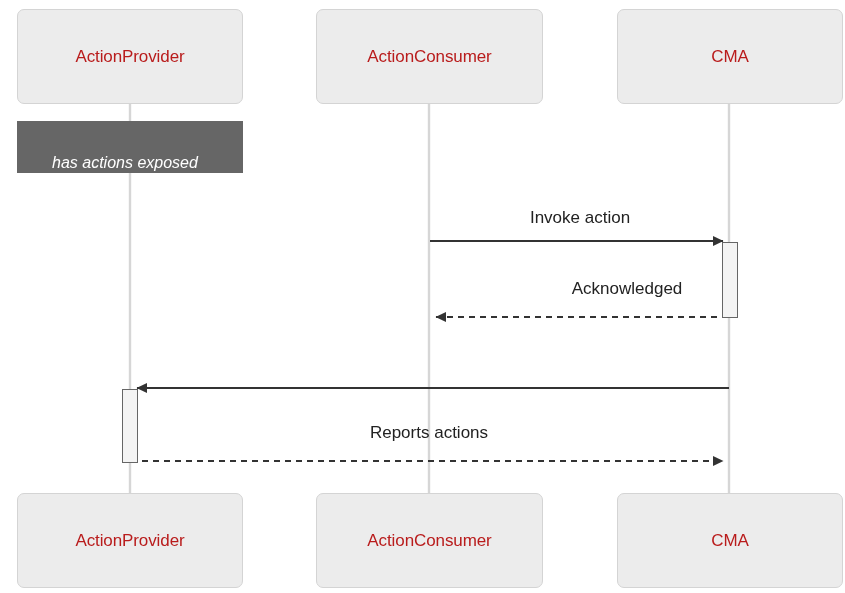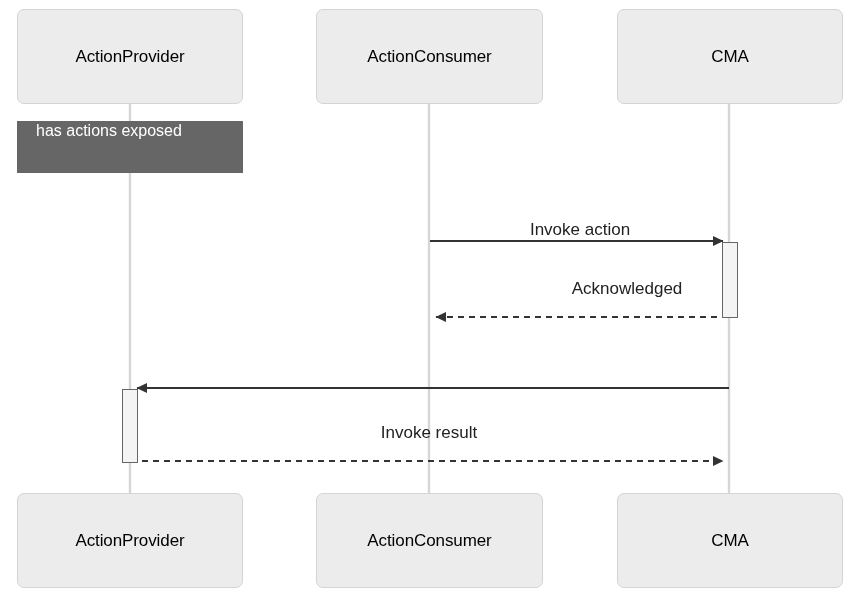--- a/index.html
+++ b/index.html
@@ -31,34 +31,35 @@
     box-sizing: border-box;
     background: #ececec;
     border: 1px solid #d4d4d4;
     border-radius: 7px;
     display: flex;
     align-items: center;
     justify-content: center;
   }
   .actor-label {
     font-size: 17px;
-    color: #000000;
+    color: #b91c1c;
     font-family: "Liberation Sans", sans-serif;
     letter-spacing: -0.1px;
     white-space: nowrap;
   }
   .note-box {
     position: absolute;
     box-sizing: border-box;
     background: #666666;
     border: 1px solid #666666;
     display: flex;
-    align-items: flex-start;
+    align-items: flex-end;
     justify-content: flex-start;
-    padding-left: 18px;
+    padding-left: 34px;
+    font-style: italic;
   }
   .note-label {
     font-size: 16px;
     color: #ffffff;
     font-family: "Liberation Sans", sans-serif;
     white-space: nowrap;
   }
   .msg-label {
     position: absolute;
     font-size: 17px;
@@ -115,23 +116,23 @@
     <span class="actor-label">ActionConsumer</span>
   </div>
   <div class="actor-box" style="left:617px; top:9px; width:226px; height:95px;">
     <span class="actor-label">CMA</span>
   </div>
 
   <div class="note-box" style="left:17px; top:121px; width:226px; height:52px;">
     <span class="note-label">has actions exposed</span>
   </div>
 
-  <div class="msg-label" style="left:580px; top:220px;">Invoke action</div>
+  <div class="msg-label" style="left:580px; top:208px;">Invoke action</div>
   <div class="msg-label" style="left:580px; top:279px;margin-left:47px;">Acknowledged</div>
-  <div class="msg-label" style="left:429px; top:423px;">Invoke result</div>
+  <div class="msg-label" style="left:429px; top:423px;">Reports actions</div>
 
   <div class="actor-box" style="left:17px; top:493px; width:226px; height:95px;">
     <span class="actor-label">ActionProvider</span>
   </div>
   <div class="actor-box" style="left:316px; top:493px; width:227px; height:95px;">
     <span class="actor-label">ActionConsumer</span>
   </div>
   <div class="actor-box" style="left:617px; top:493px; width:226px; height:95px;">
     <span class="actor-label">CMA</span>
   </div>

